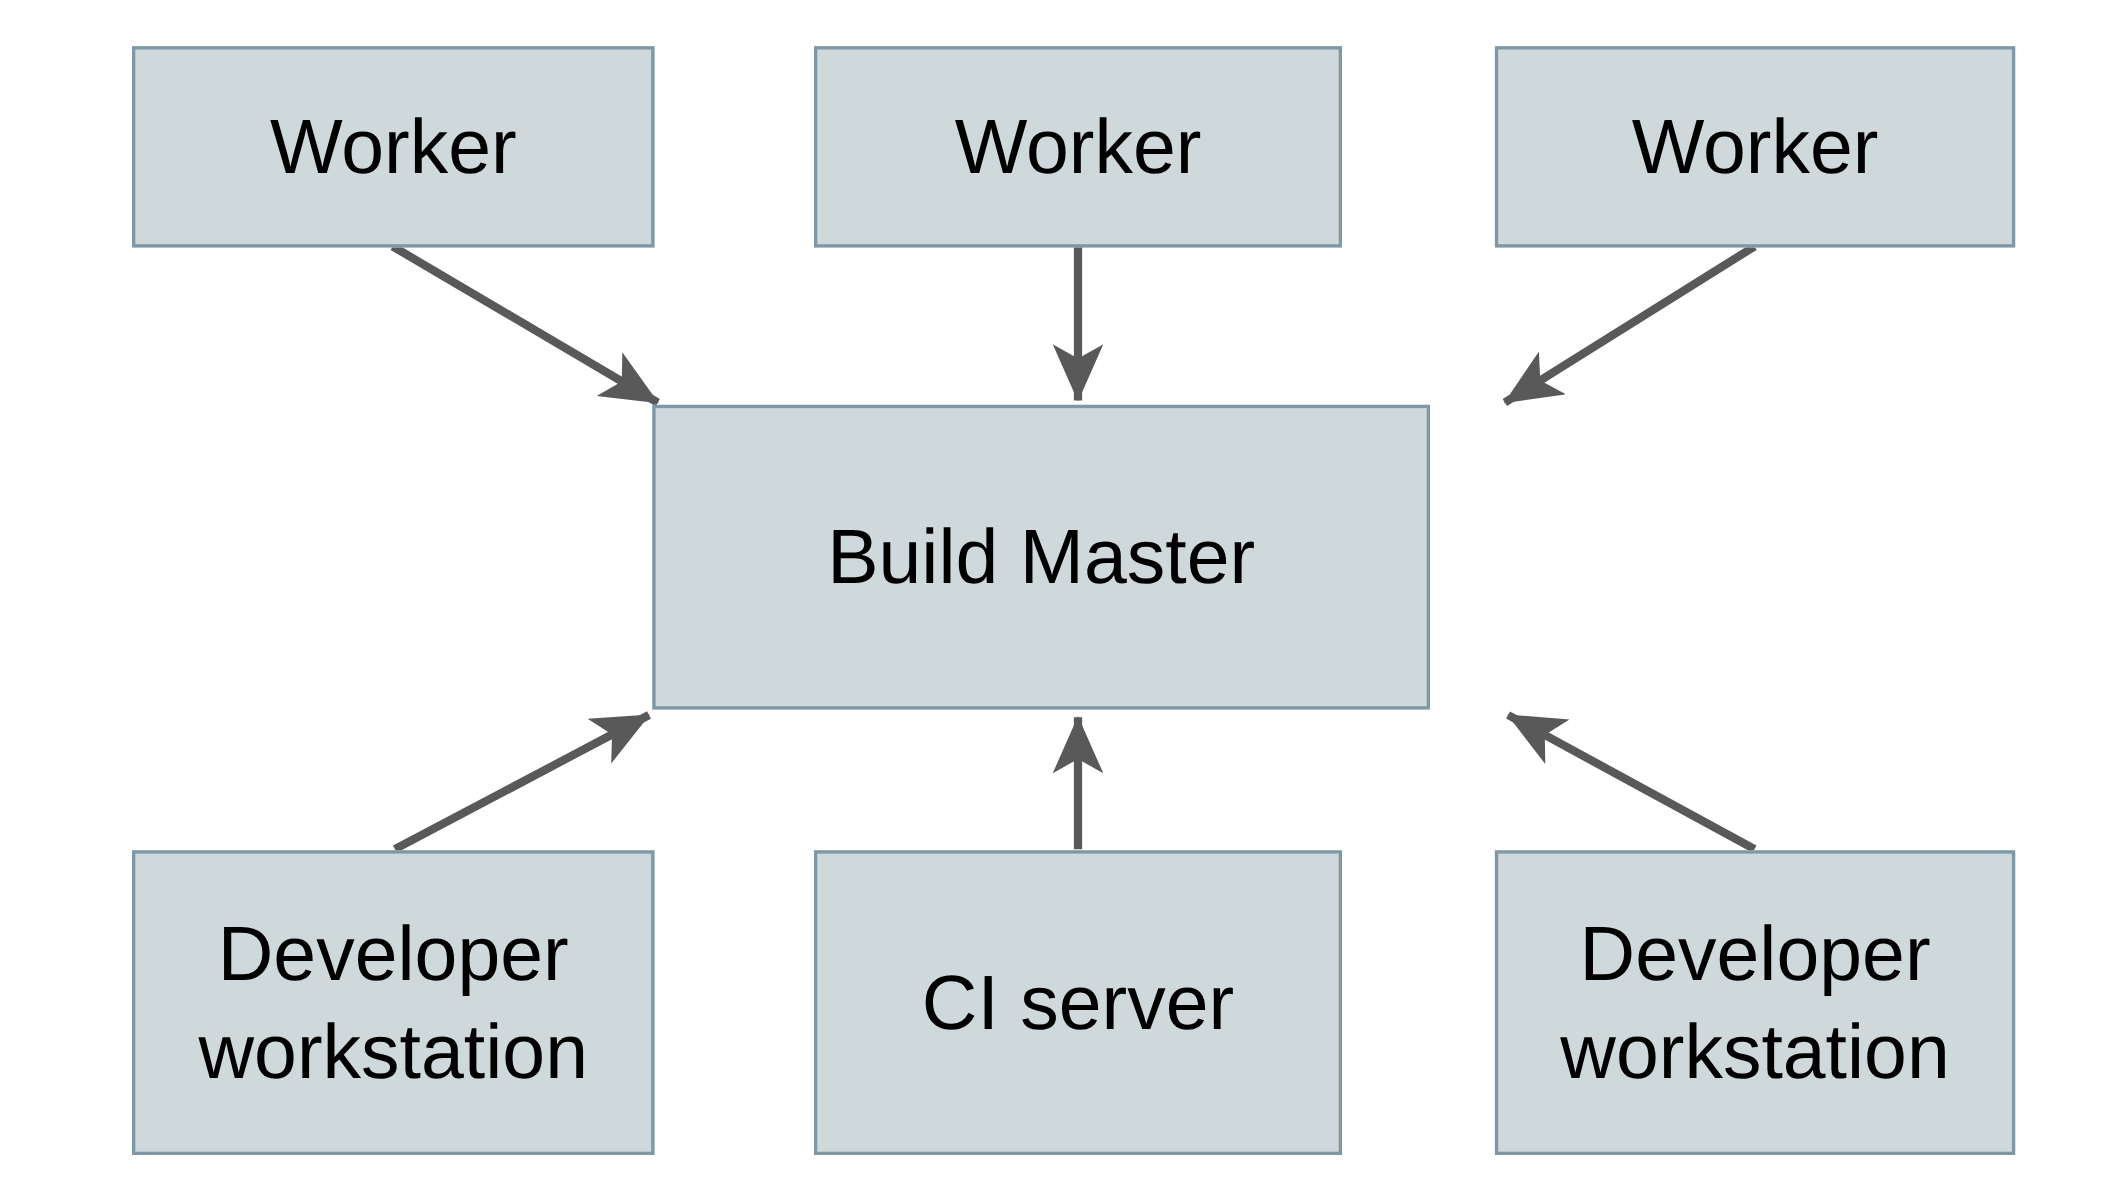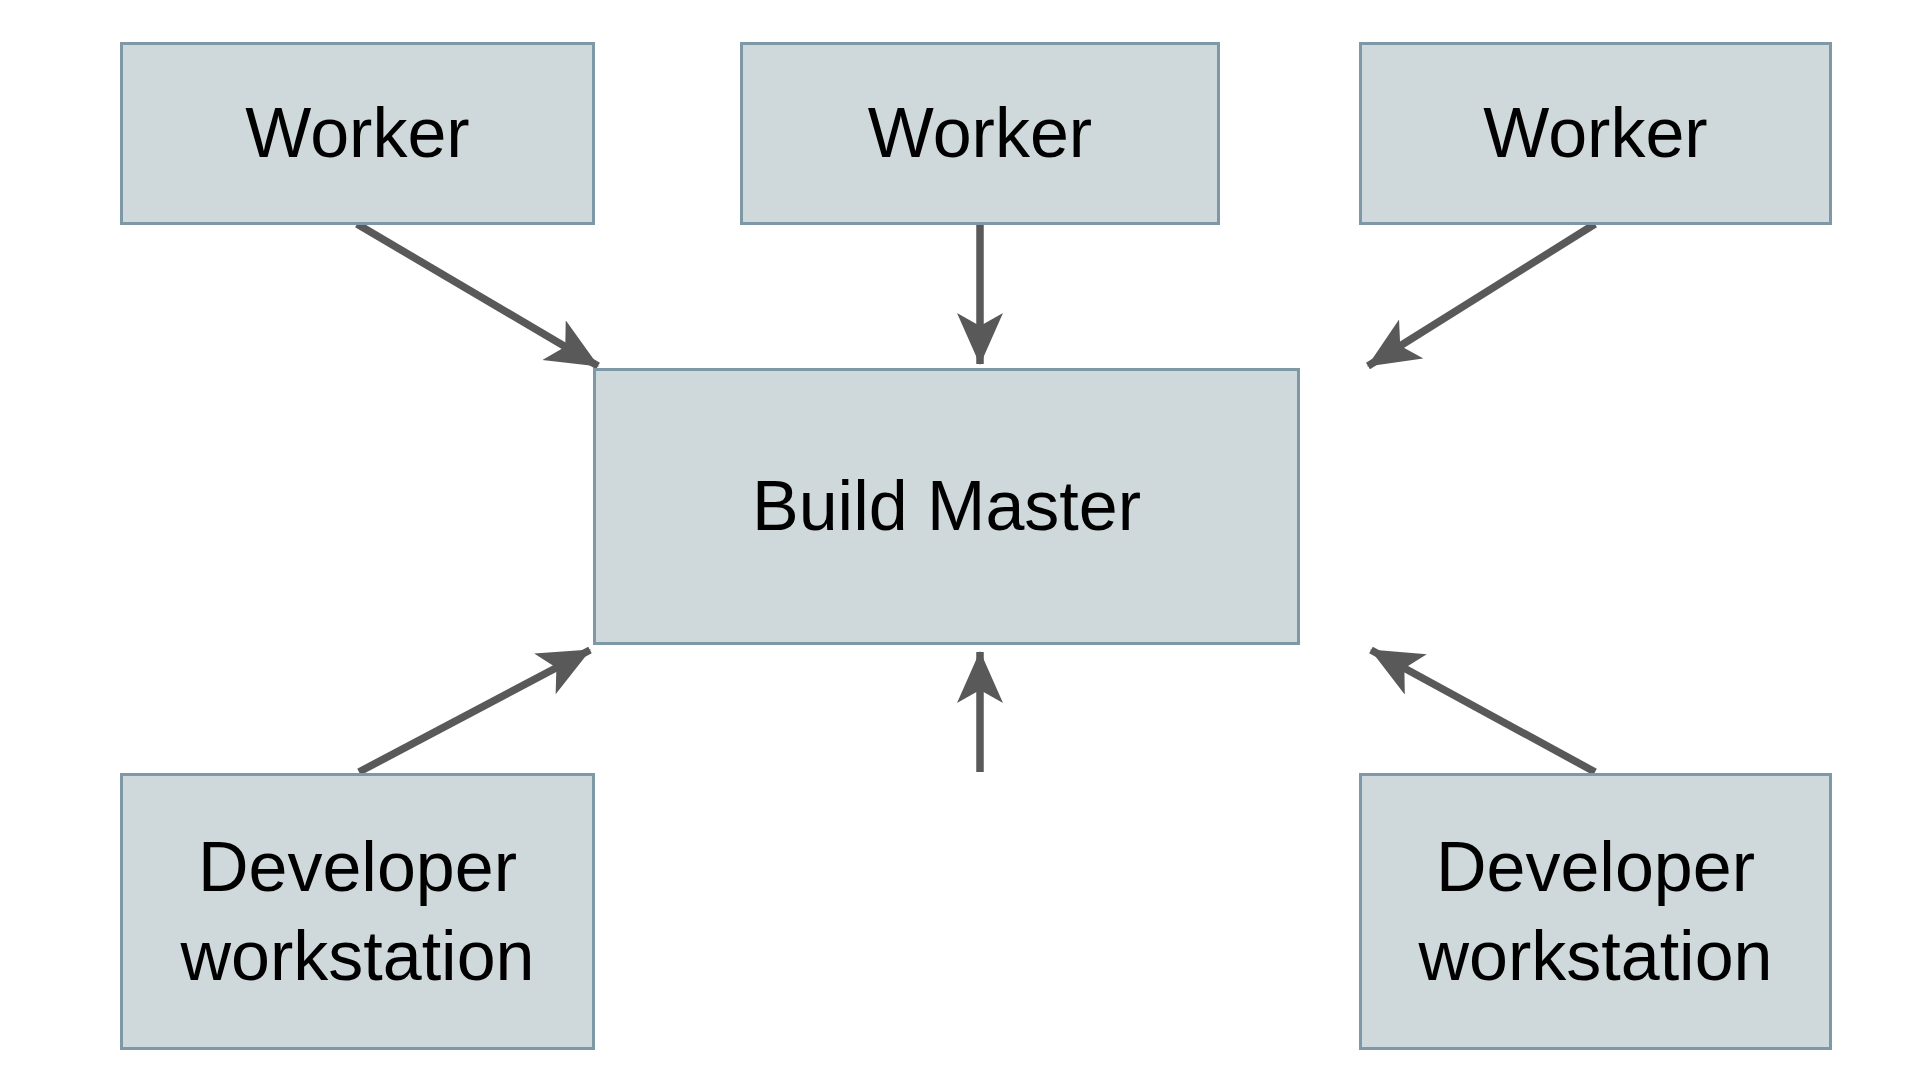--- a/index.html
+++ b/index.html
@@ -84,18 +84,21 @@
   </div>
 
   <div class="node node-build-master">
     <span class="label">Build Master</span>
   </div>
 
   <div class="node node-dev-left">
     <span class="label">Developer workstation</span>
   </div>
 
+  <div class="node node-ci-server">
+    <span class="label">CI server</span>
+  </div>
 
   <div class="node node-dev-right">
     <span class="label">Developer workstation</span>
   </div>
 
 </div>
 
 </body></html>

